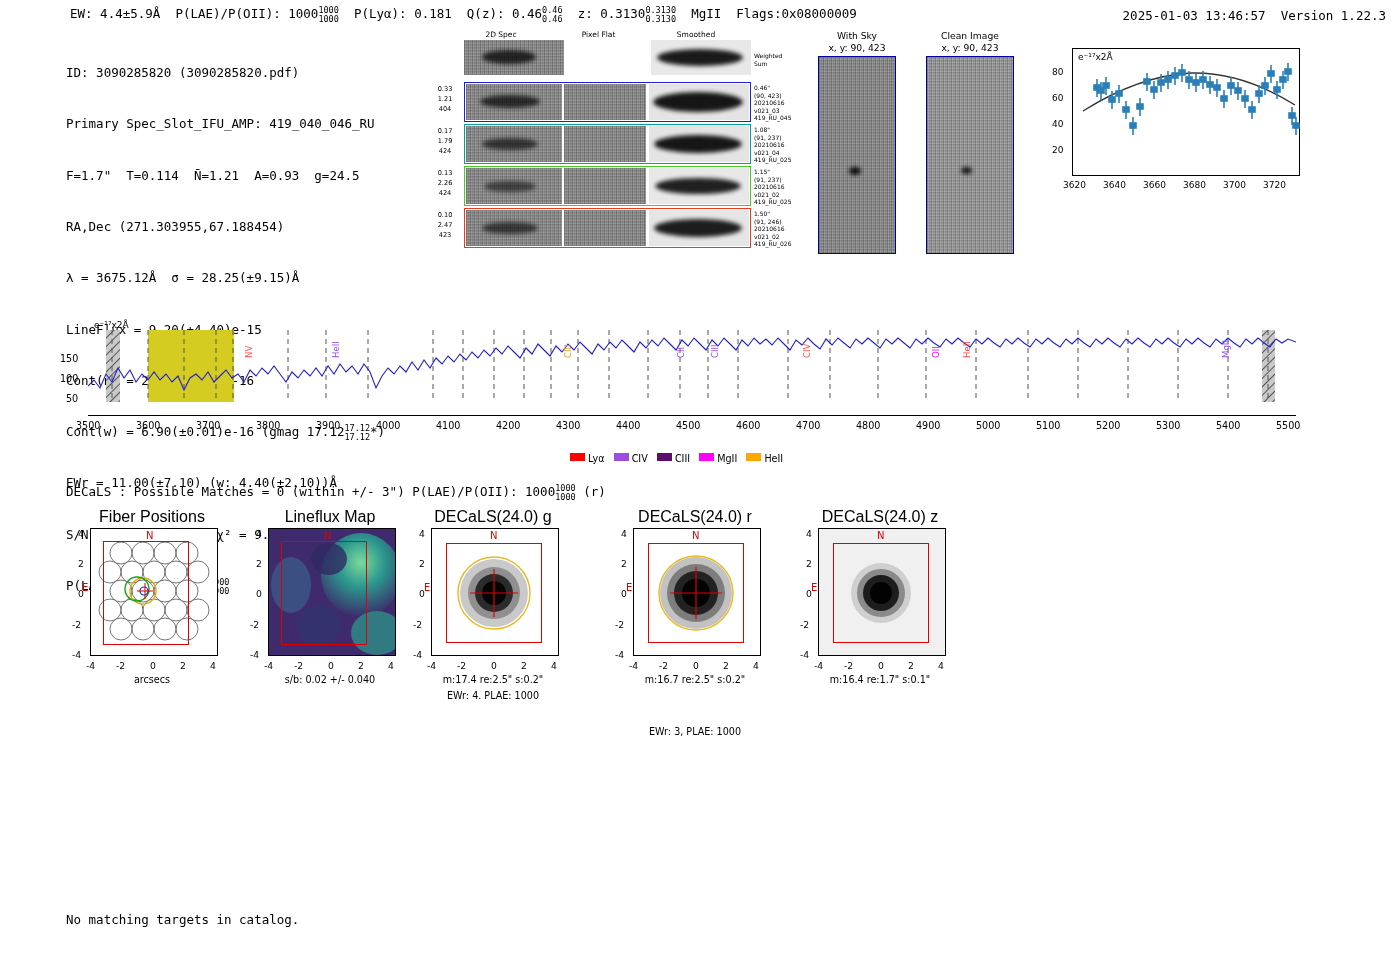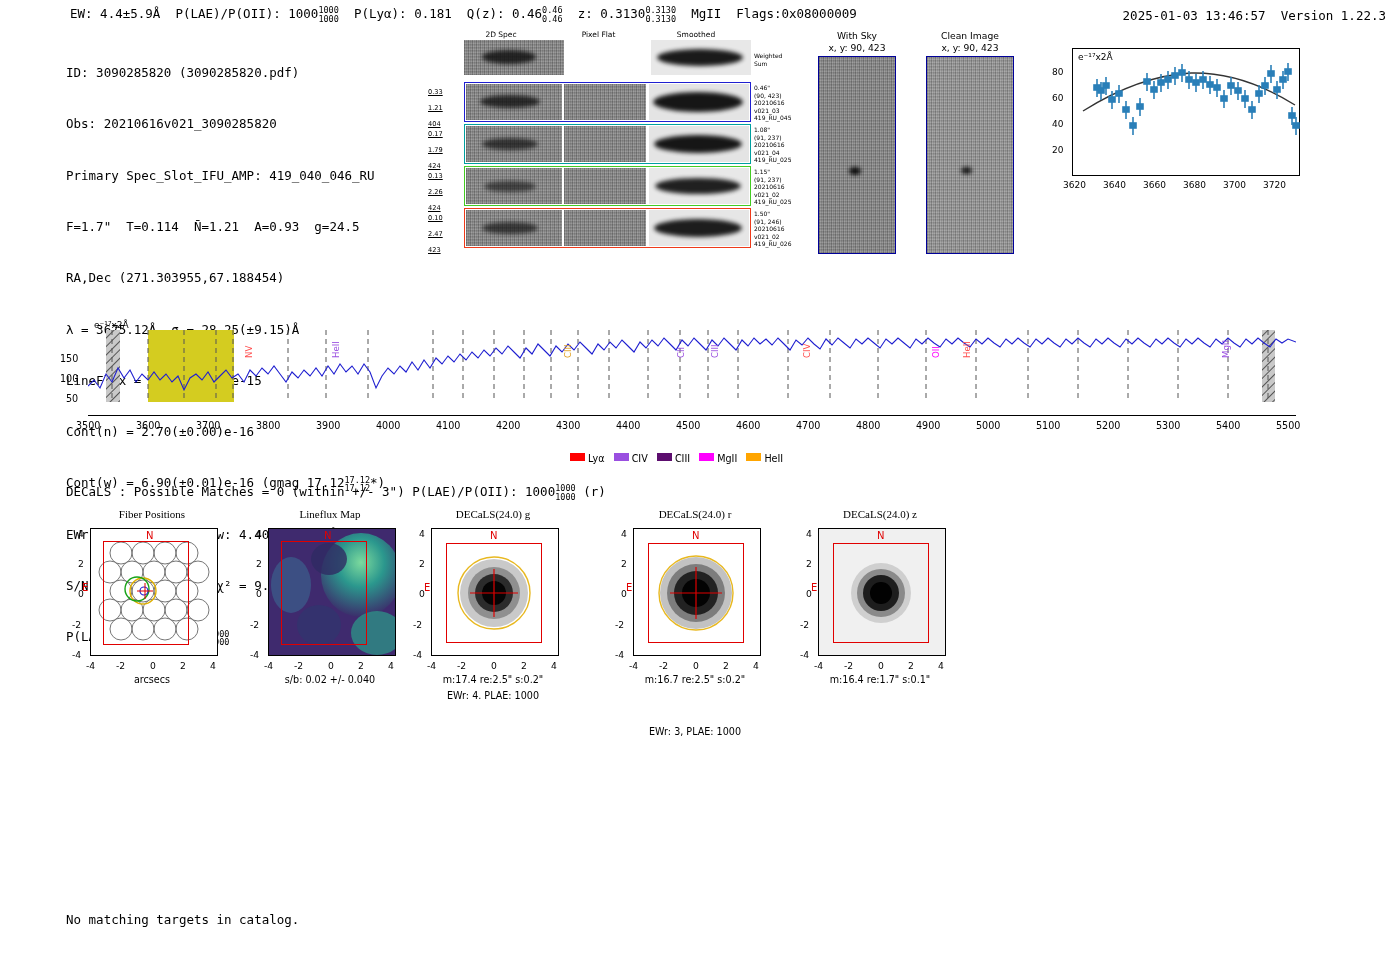--- a/index.html
+++ b/index.html
@@ -21,41 +21,41 @@
 
   
   #spec2d{top:30px;left:436px;width:330px;height:222px;}
   .sp-title{position:absolute;font-size:7.5px;font-family:"DejaVu Sans",sans-serif;color:#000;text-align:center;}
   .imgbox{position:absolute;background:#8a8a8a;overflow:hidden;}
   .noise{background-image:
      repeating-linear-gradient(90deg, rgba(0,0,0,.16) 0 1px, rgba(255,255,255,.10) 1px 2px, rgba(0,0,0,.05) 2px 3px, rgba(255,255,255,.05) 3px 4px),
      repeating-linear-gradient(0deg, rgba(0,0,0,.10) 0 1px, rgba(255,255,255,.08) 1px 2px, rgba(0,0,0,.04) 2px 3px);
      background-color:#8b8b8b;}
   .blob{position:absolute;border-radius:50%;filter:blur(2.2px);}
-  .lbl-left{position:absolute;font-size:6.6px;font-family:"DejaVu Sans",sans-serif;line-height:16px;text-align:left;text-decoration:underline;}
+  .lbl-left{position:absolute;font-size:6.6px;font-family:"DejaVu Sans",sans-serif;line-height:10px;text-align:center;}
   .lbl-right{position:absolute;font-size:6.0px;font-family:"DejaVu Sans",sans-serif;line-height:7.6px;}
   .rowframe{position:absolute;box-sizing:border-box;}
 
   
   .cut-title{position:absolute;font-size:9.2px;font-family:"DejaVu Sans",sans-serif;text-align:center;}
   .cutbox{position:absolute;box-sizing:border-box;border:1.6px solid #00009a;}
 
   
   #miniplot{top:44px;left:1036px;width:272px;height:168px;}
   .axbox{position:absolute;box-sizing:border-box;border:1px solid #000;background:#fff;}
   .tklabel{position:absolute;font-size:9px;font-family:"DejaVu Sans",sans-serif;}
 
   
   #spectrum{top:330px;left:88px;width:1208px;height:90px;}
   .linelabel{position:absolute;font-size:8.6px;font-family:"DejaVu Sans",sans-serif;transform:rotate(-90deg);transform-origin:left bottom;white-space:nowrap;}
   .xlab{position:absolute;font-size:9.6px;font-family:"DejaVu Sans",sans-serif;}
   .legend-sq{display:inline-block;width:15px;height:8px;vertical-align:1px;margin-right:3px;}
 
   
-  .panel-title{position:absolute;font-size:11px;font-family:Liberation Serif, serif;text-align:center;}
+  .panel-title{position:absolute;font-size:16px;font-family:Liberation Sans, sans-serif;text-align:center;}
   .pbox{position:absolute;box-sizing:border-box;border:1px solid #000;background:#fff;overflow:hidden;}
   .ptick{position:absolute;font-size:9.2px;font-family:"DejaVu Sans",sans-serif;}
   .pcap{position:absolute;font-size:9.6px;font-family:"DejaVu Sans",sans-serif;text-align:center;}
   .redsq{position:absolute;box-sizing:border-box;border:1.1px solid #e00000;}
   .ncompass{position:absolute;color:#e00000;font-size:10px;font-family:"DejaVu Sans",sans-serif;}
 
   #decals-head{top:484px;left:66px;font-size:12.5px;white-space:nowrap;}
   #footer{top:876px;left:66px;font-size:12.5px;line-height:17.5px;white-space:pre;}
 </style>
 </head>
@@ -63,21 +63,20 @@
 
 <div class="abs mono" id="header-line">
   <span>EW: 4.4±5.9Å</span>&nbsp;&nbsp;<span>P(LAE)/P(OII): 1000</span><span class="frac"><span class="num">1000</span><span>1000</span></span>&nbsp;&nbsp;<span>P(Lyα): 0.181</span>&nbsp;&nbsp;<span>Q(z): 0.46</span><span class="frac"><span class="num">0.46</span><span>0.46</span></span>&nbsp;&nbsp;<span>z: 0.3130</span><span class="frac"><span class="num">0.3130</span><span>0.3130</span></span>&nbsp;&nbsp;<span>MgII</span>&nbsp;&nbsp;<span>Flags:0x08000009</span>
 </div>
 <div class="abs mono" id="header-date">
   <span>2025-01-03 13:46:57</span>&nbsp;&nbsp;<span>Version 1.22.3</span>
 </div>
 
 <div class="abs mono" id="info-block">
   <div class="ln">ID: 3090285820 (3090285820.pdf)</div>
-  <div class="ln">Obs: 20210616v021_3090285820</div>
   <div class="ln">Primary Spec_Slot_IFU_AMP: 419_040_046_RU</div>
   <div class="ln">F=1.7"  T=0.114  N̄=1.21  A=0.93  g=24.5</div>
   <div class="ln">RA,Dec (271.303955,67.188454)</div>
   <div class="ln">λ = 3675.12Å  σ = 28.25(±9.15)Å</div>
   <div class="ln">LineFlux = 9.20(±4.40)e-15</div>
   <div class="ln">Cont(n) = 2.70(±0.00)e-16</div>
   <div class="ln"><span>Cont(w) = 6.90(±0.01)e-16 (gmag 17.12</span><span class="frac"><span class="num">17.12</span><span>17.12</span></span><span>*)</span></div>
   <div class="ln">EWr = 11.00(±7.10) (w: 4.40(±2.10))Å</div>
   <div class="ln">S/N = 26.2(±12.6)   χ² = 9.5(±0.0)</div>
   <div class="ln"><span>P(LAE)/P(OII): 1000</span><span class="frac"><span class="num">1000</span><span>1000</span></span></div>

